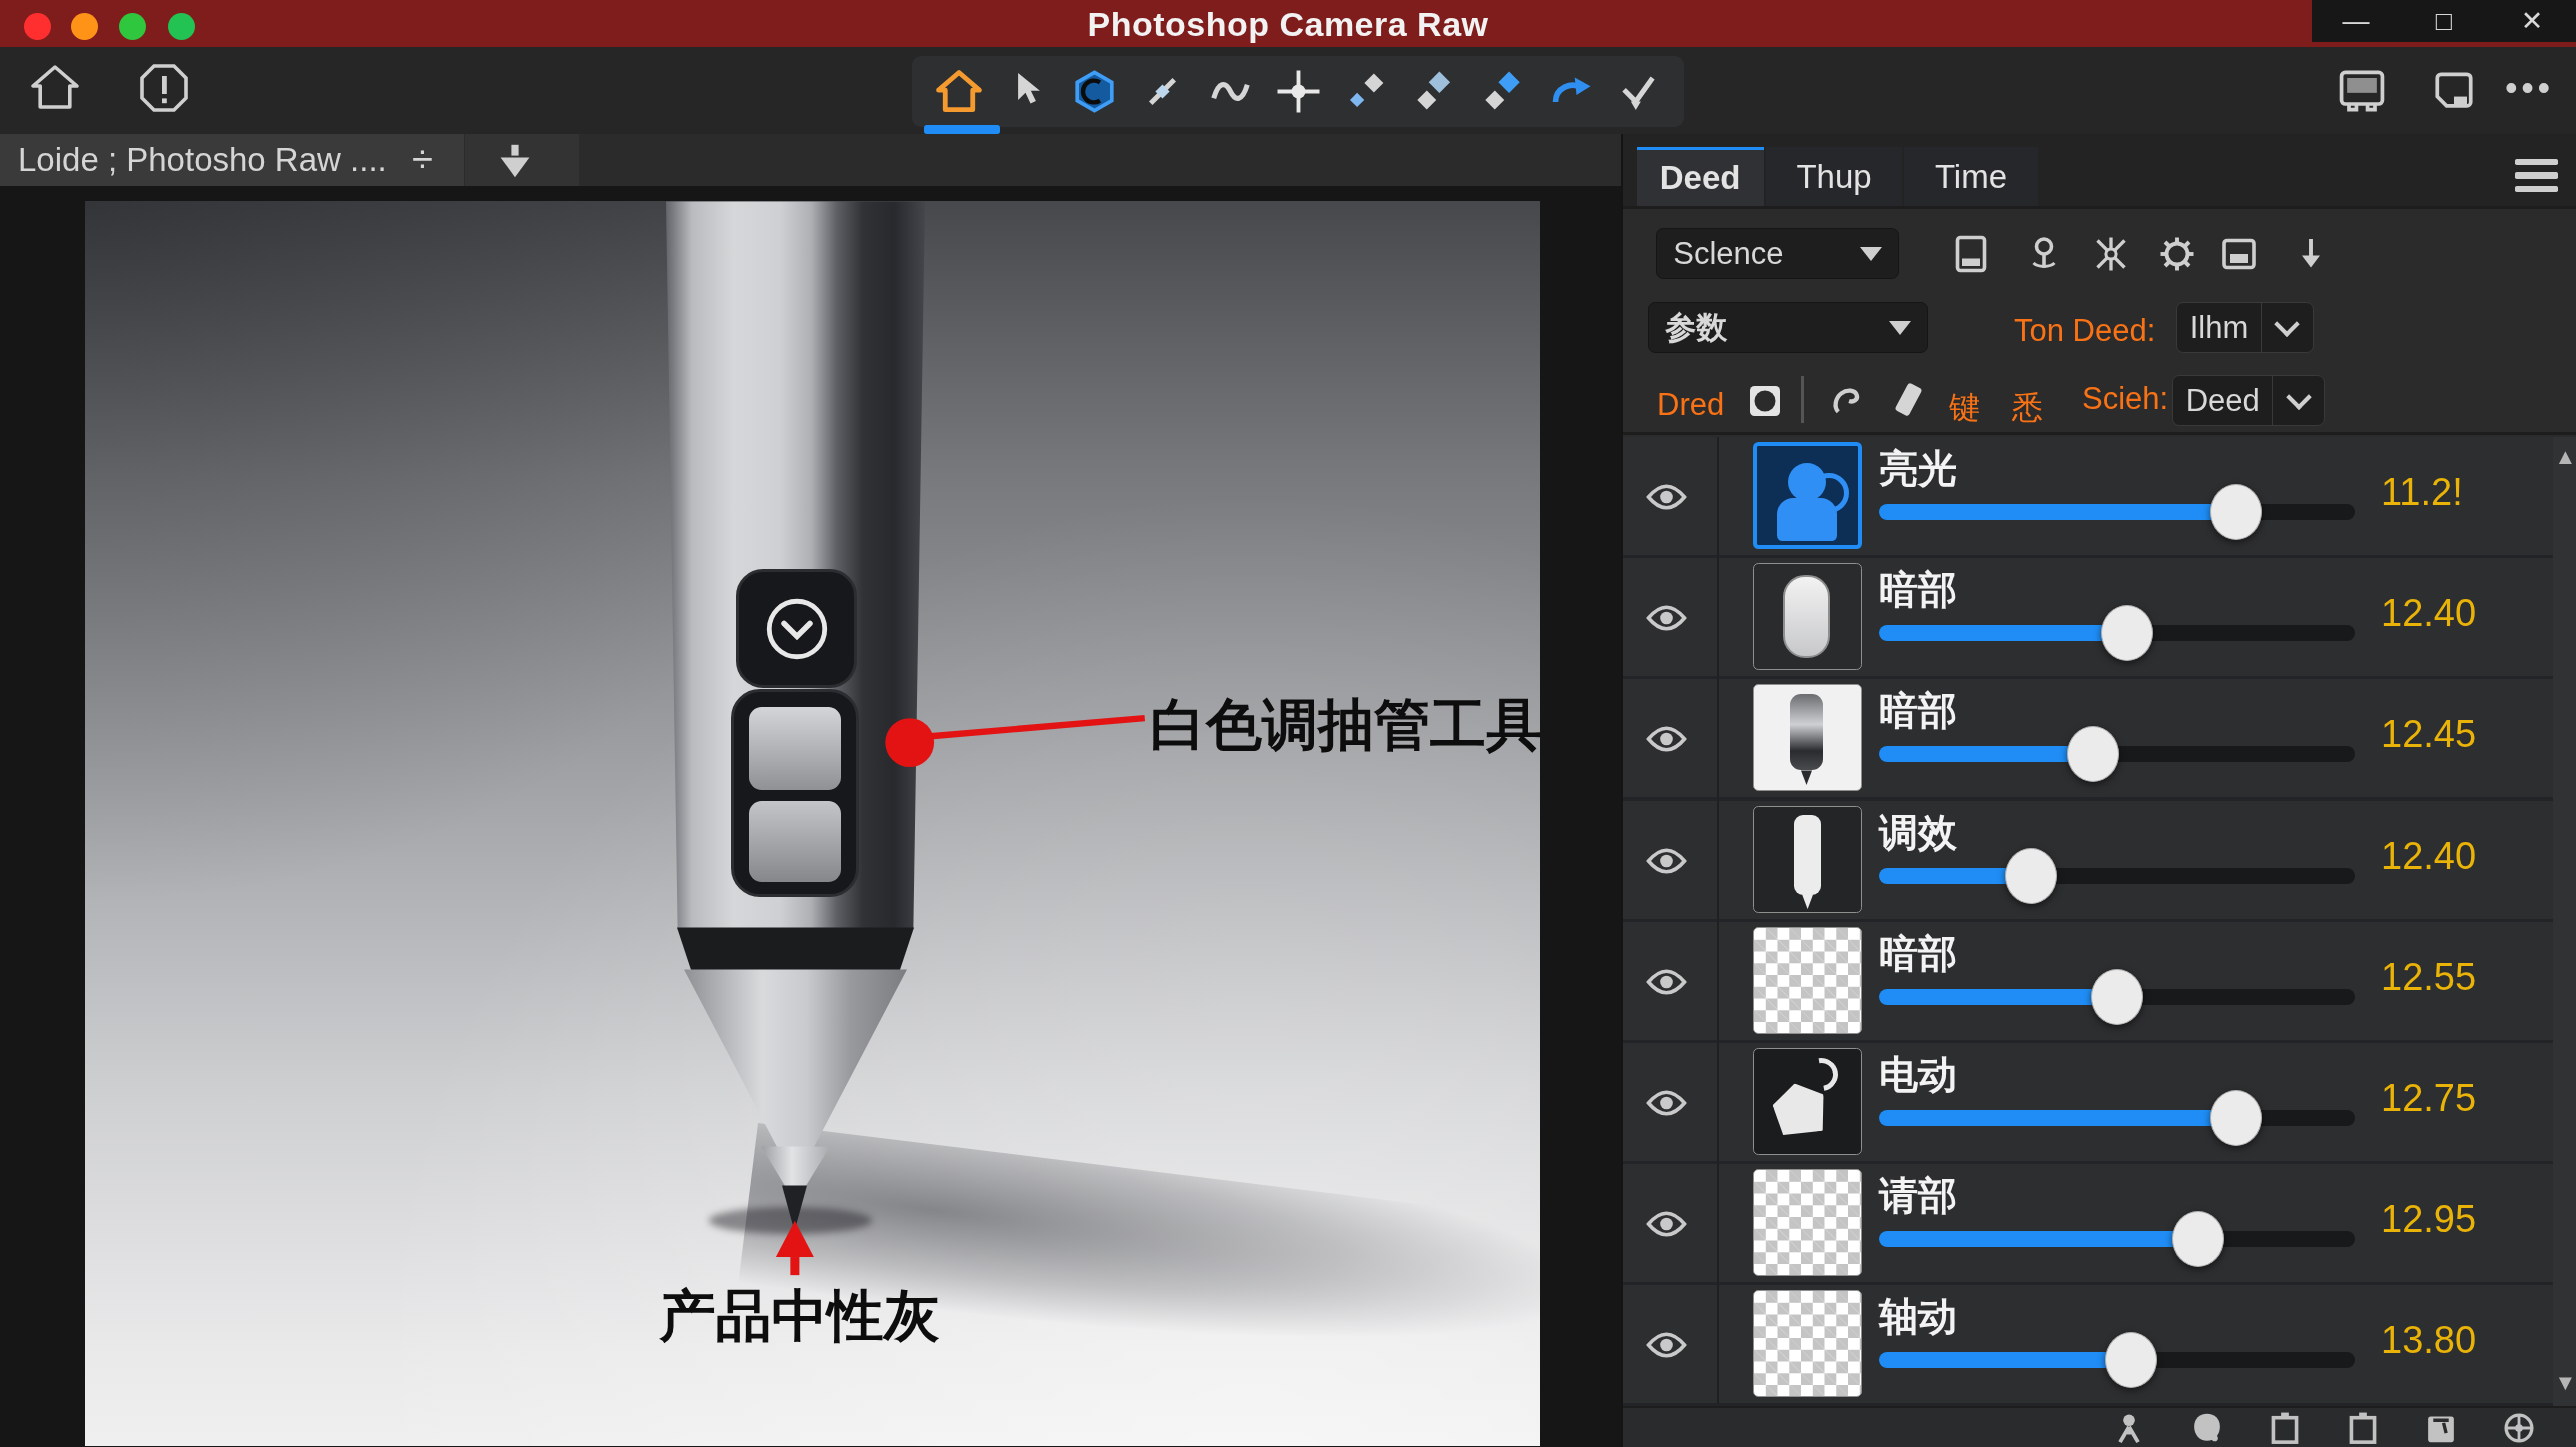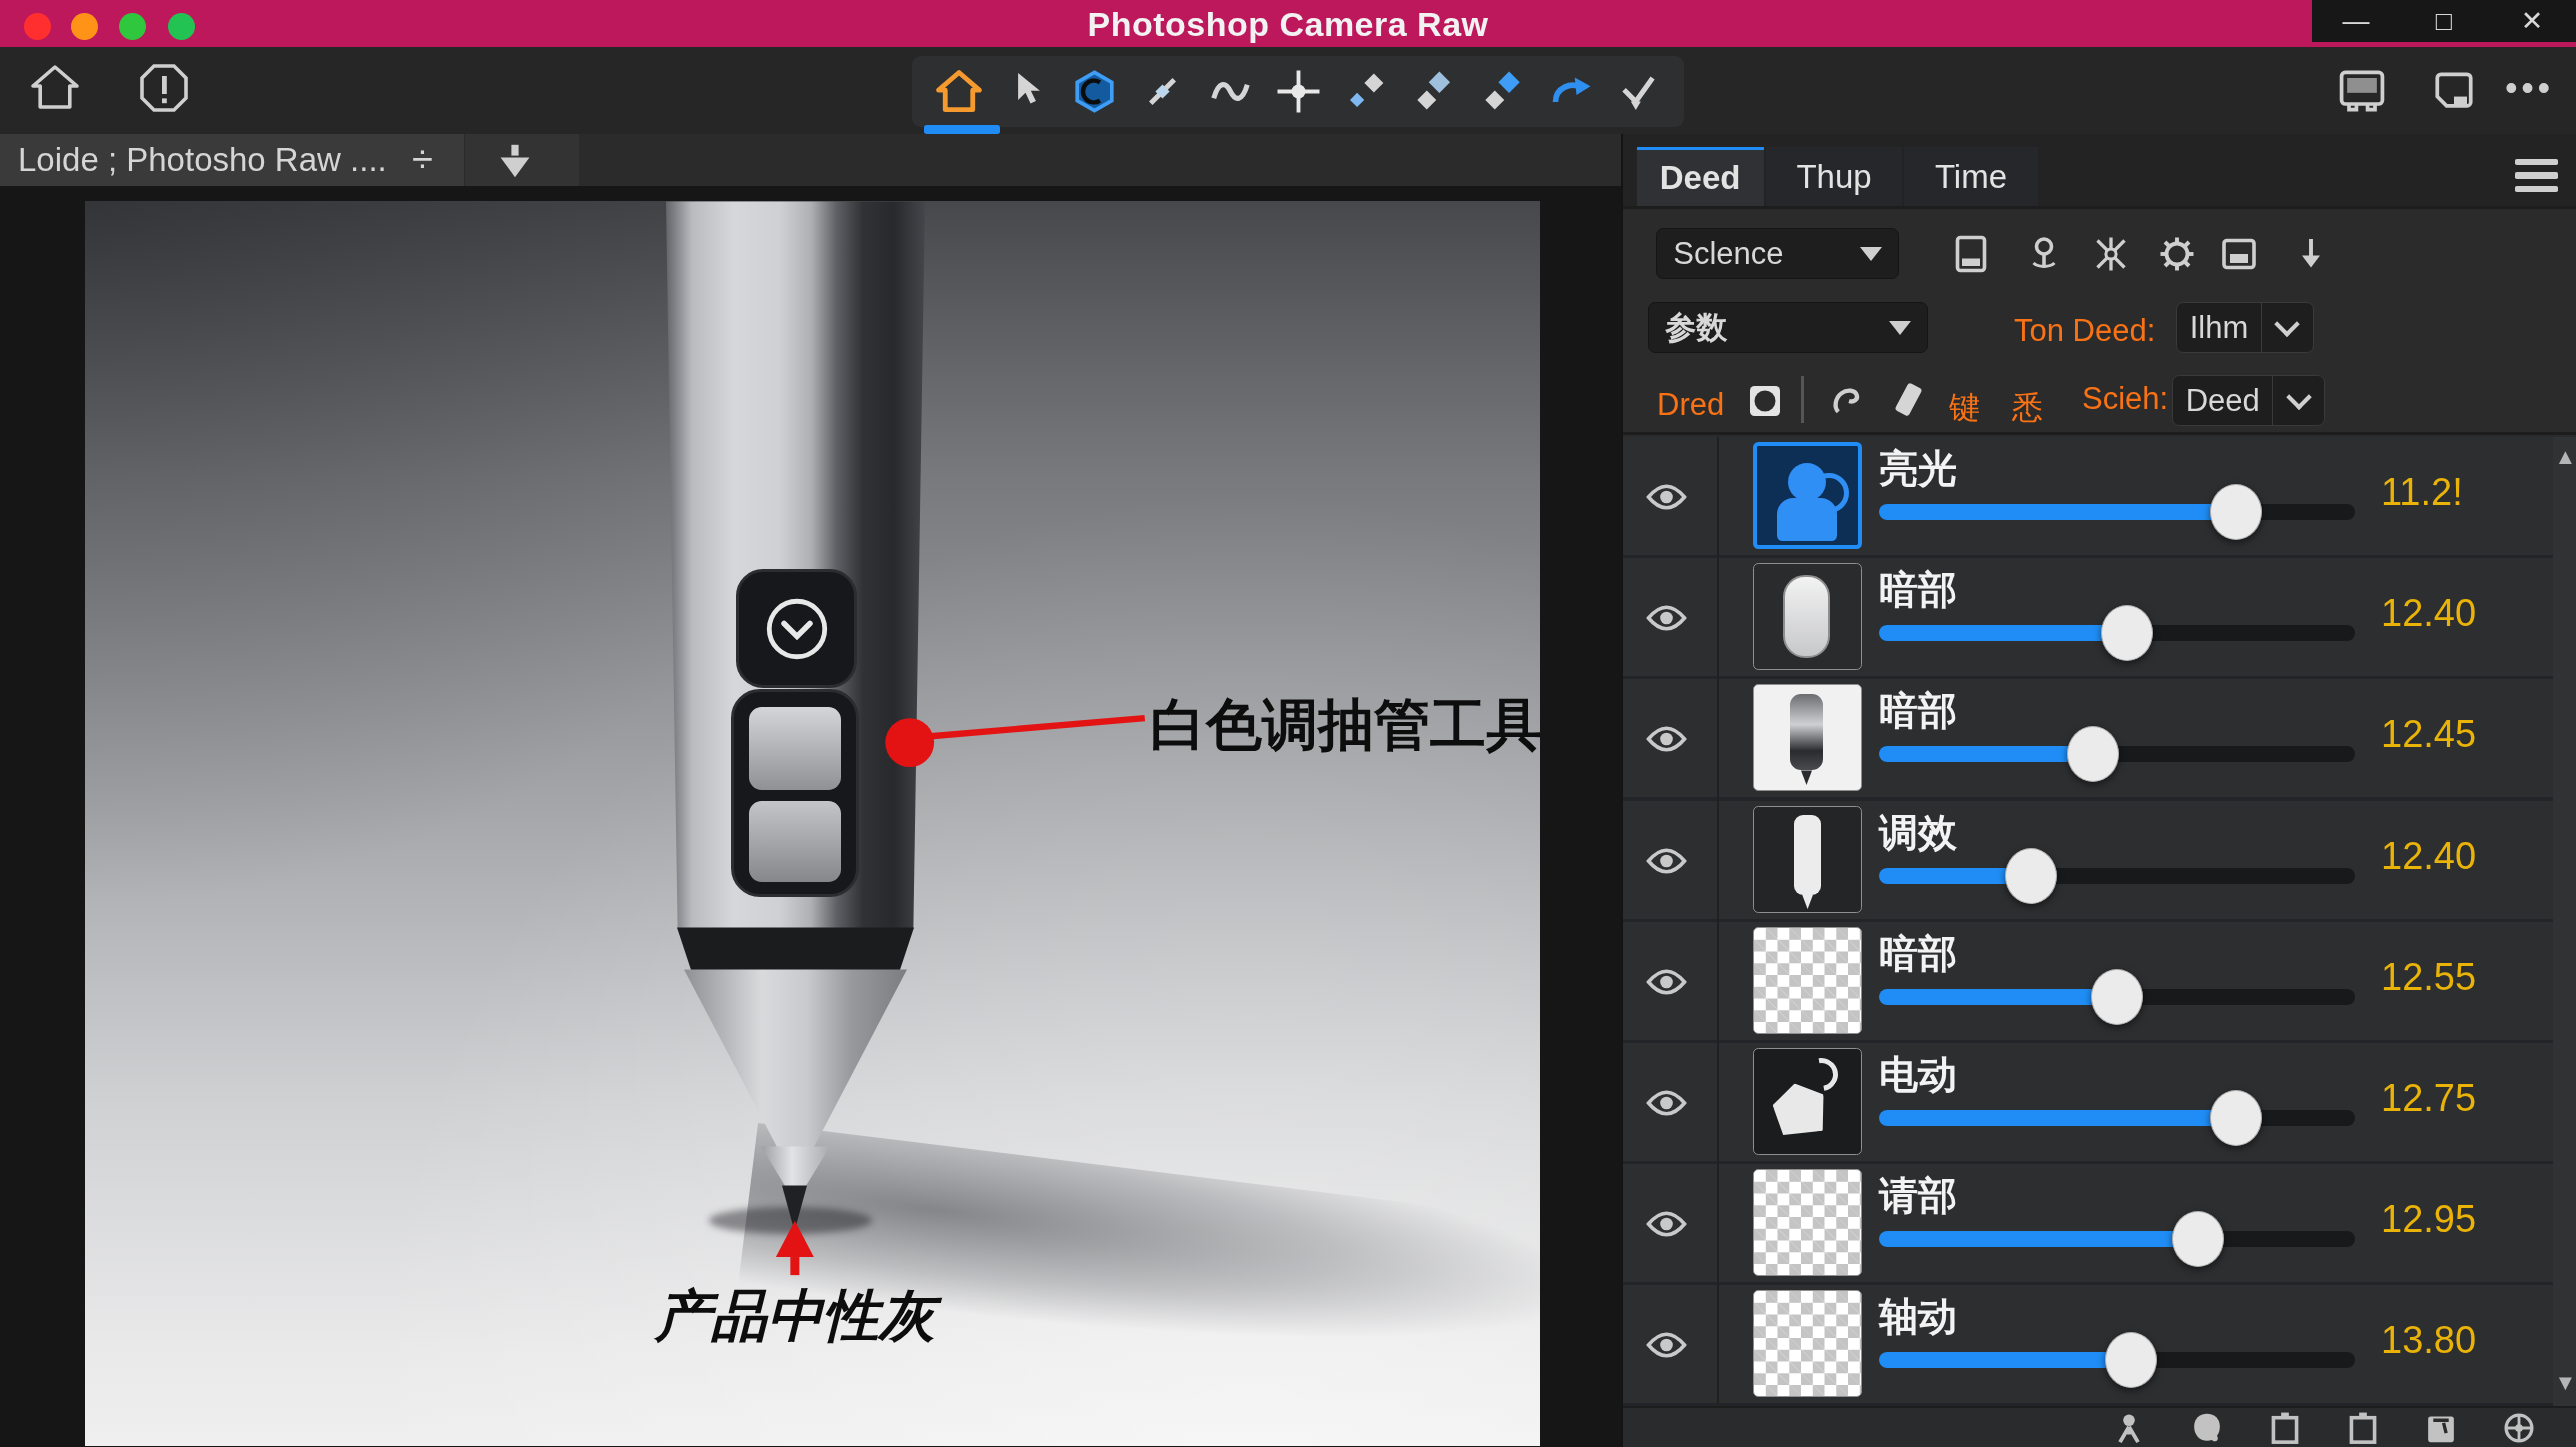--- a/index.html
+++ b/index.html
@@ -1,21 +1,21 @@
 <!DOCTYPE html>
 <html style="font-size:14.5px"><head>
 <meta charset="utf-8">
 <style>
   * { margin:0; padding:0; box-sizing:border-box; }
   body { font-family:"Liberation Sans","DejaVu Sans",sans-serif; background:#111; }
   #app { position:relative; width:2576px; height:1447px; background:#262626; overflow:hidden; }
   .abs { position:absolute; }
 
   
-  .titlebar { left:0; top:0; width:2576px; height:47px; background:#be185d; }
+  .titlebar { left:0; top:0; width:2576px; height:47px; background:#7f1d1d; }
   .traffic { top:12.7px; width:27px; height:27px; border-radius:50%; }
   .win-title { left:0; top:5.4px; width:2576px; text-align:center; color:#f2f2f2;
                font-size:34px; font-weight:bold; letter-spacing:0.5px; }
   .winctl-box { left:2312px; top:0; width:264px; height:42px; background:#171717;
                 display:flex; align-items:center; justify-content:space-around; }
   .winctl { color:#d8d8d8; font-size:27px; width:63px; text-align:center; cursor:default; }
 
   
   .header-row { left:0; top:47px; width:2576px; height:87px; background:#262626; }
   .toolbar-box { left:912px; top:9px; width:772px; height:71px; background:#2e2f31;
@@ -60,21 +60,21 @@
   .rocker-bar { position:absolute; left:14.5px; width:92px; border-radius:12.7px;
     background:linear-gradient(180deg,#d4d5d8,#8f9195); }
   .rocker-bar.b1 { top:14.5px; height:83px; }
   .rocker-bar.b2 { top:109px; height:81px; background:linear-gradient(180deg,#c4c5c8,#85878b); }
   .pen-shadow { left:660px; top:972px; width:832px; height:163px; transform:rotate(7deg);
     background:radial-gradient(ellipse at 22% 40%, rgba(38,40,46,.50), rgba(38,40,46,.22) 45%, transparent 72%); }
   .tip-contact { left:624px; top:1006px; width:163px; height:27px; border-radius:50%;
     background:rgba(25,25,30,.45); filter:blur(3.6px); }
   .annot-svg { left:0; top:0; }
   .callout-text { left:1065px; top:487px; font-size:56px; font-weight:bold; color:#0d0d0d; white-space:nowrap; }
-  .neutral-text { left:570px; top:1078px; width:289px; text-align:left; font-size:56px; font-weight:bold; color:#0d0d0d; white-space:nowrap;font-style:italic; }
+  .neutral-text { left:570px; top:1078px; width:289px; text-align:center; font-size:56px; font-weight:bold; color:#0d0d0d; white-space:nowrap; }
 
   
   .panel { left:1621px; top:134px; width:955px; height:1313px; background:#2b2b2b; border-left:2.7px solid #141414; }
   .tabstrip { left:0; top:0; width:955px; height:72px; background:#232323; }
   .tab { position:absolute; top:12.7px; height:60px; display:flex; align-items:center; justify-content:center;
          color:#e3e3e3; font-size:33px; background:#26272a; }
   .tab.active { background:#303134; border-top:3.6px solid #1f8df5; font-weight:bold; }
   .hamburger { left:892px; top:25px; width:43px; height:33px; display:flex; flex-direction:column; justify-content:space-between; }
   .hamburger span { display:block; height:6.3px; background:#cfcfcf; border-radius:1.8px; }
 

